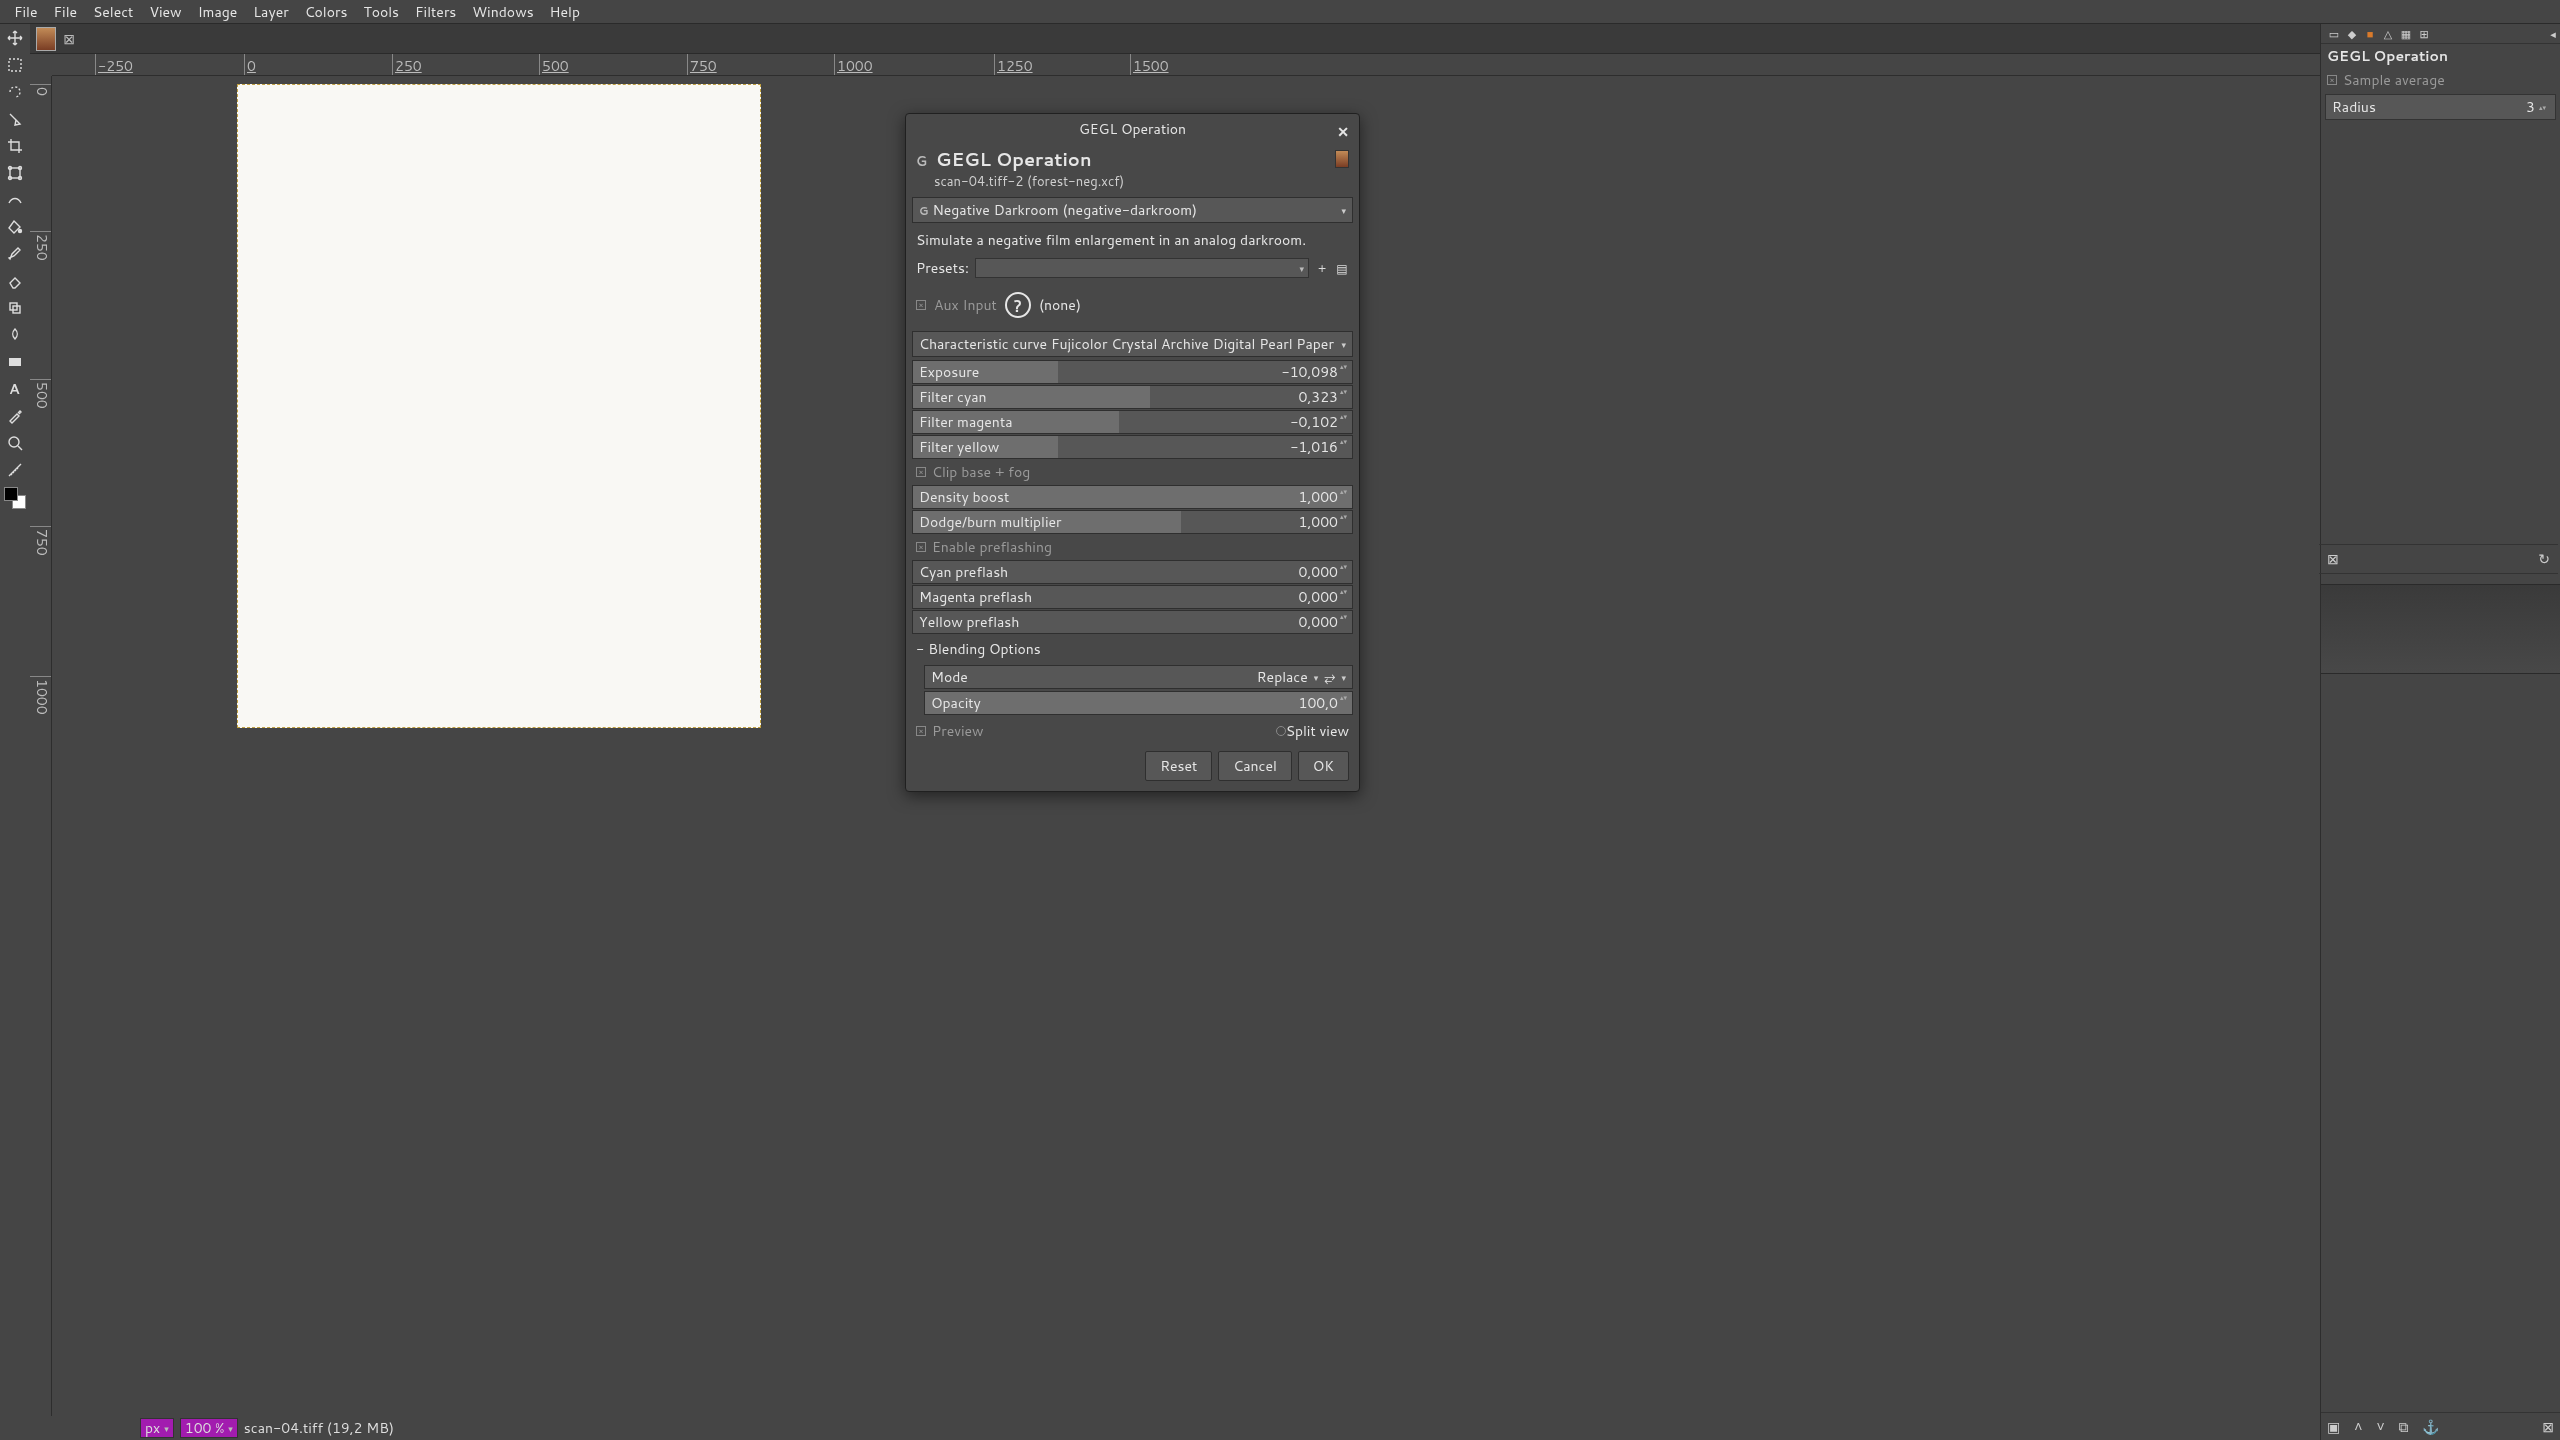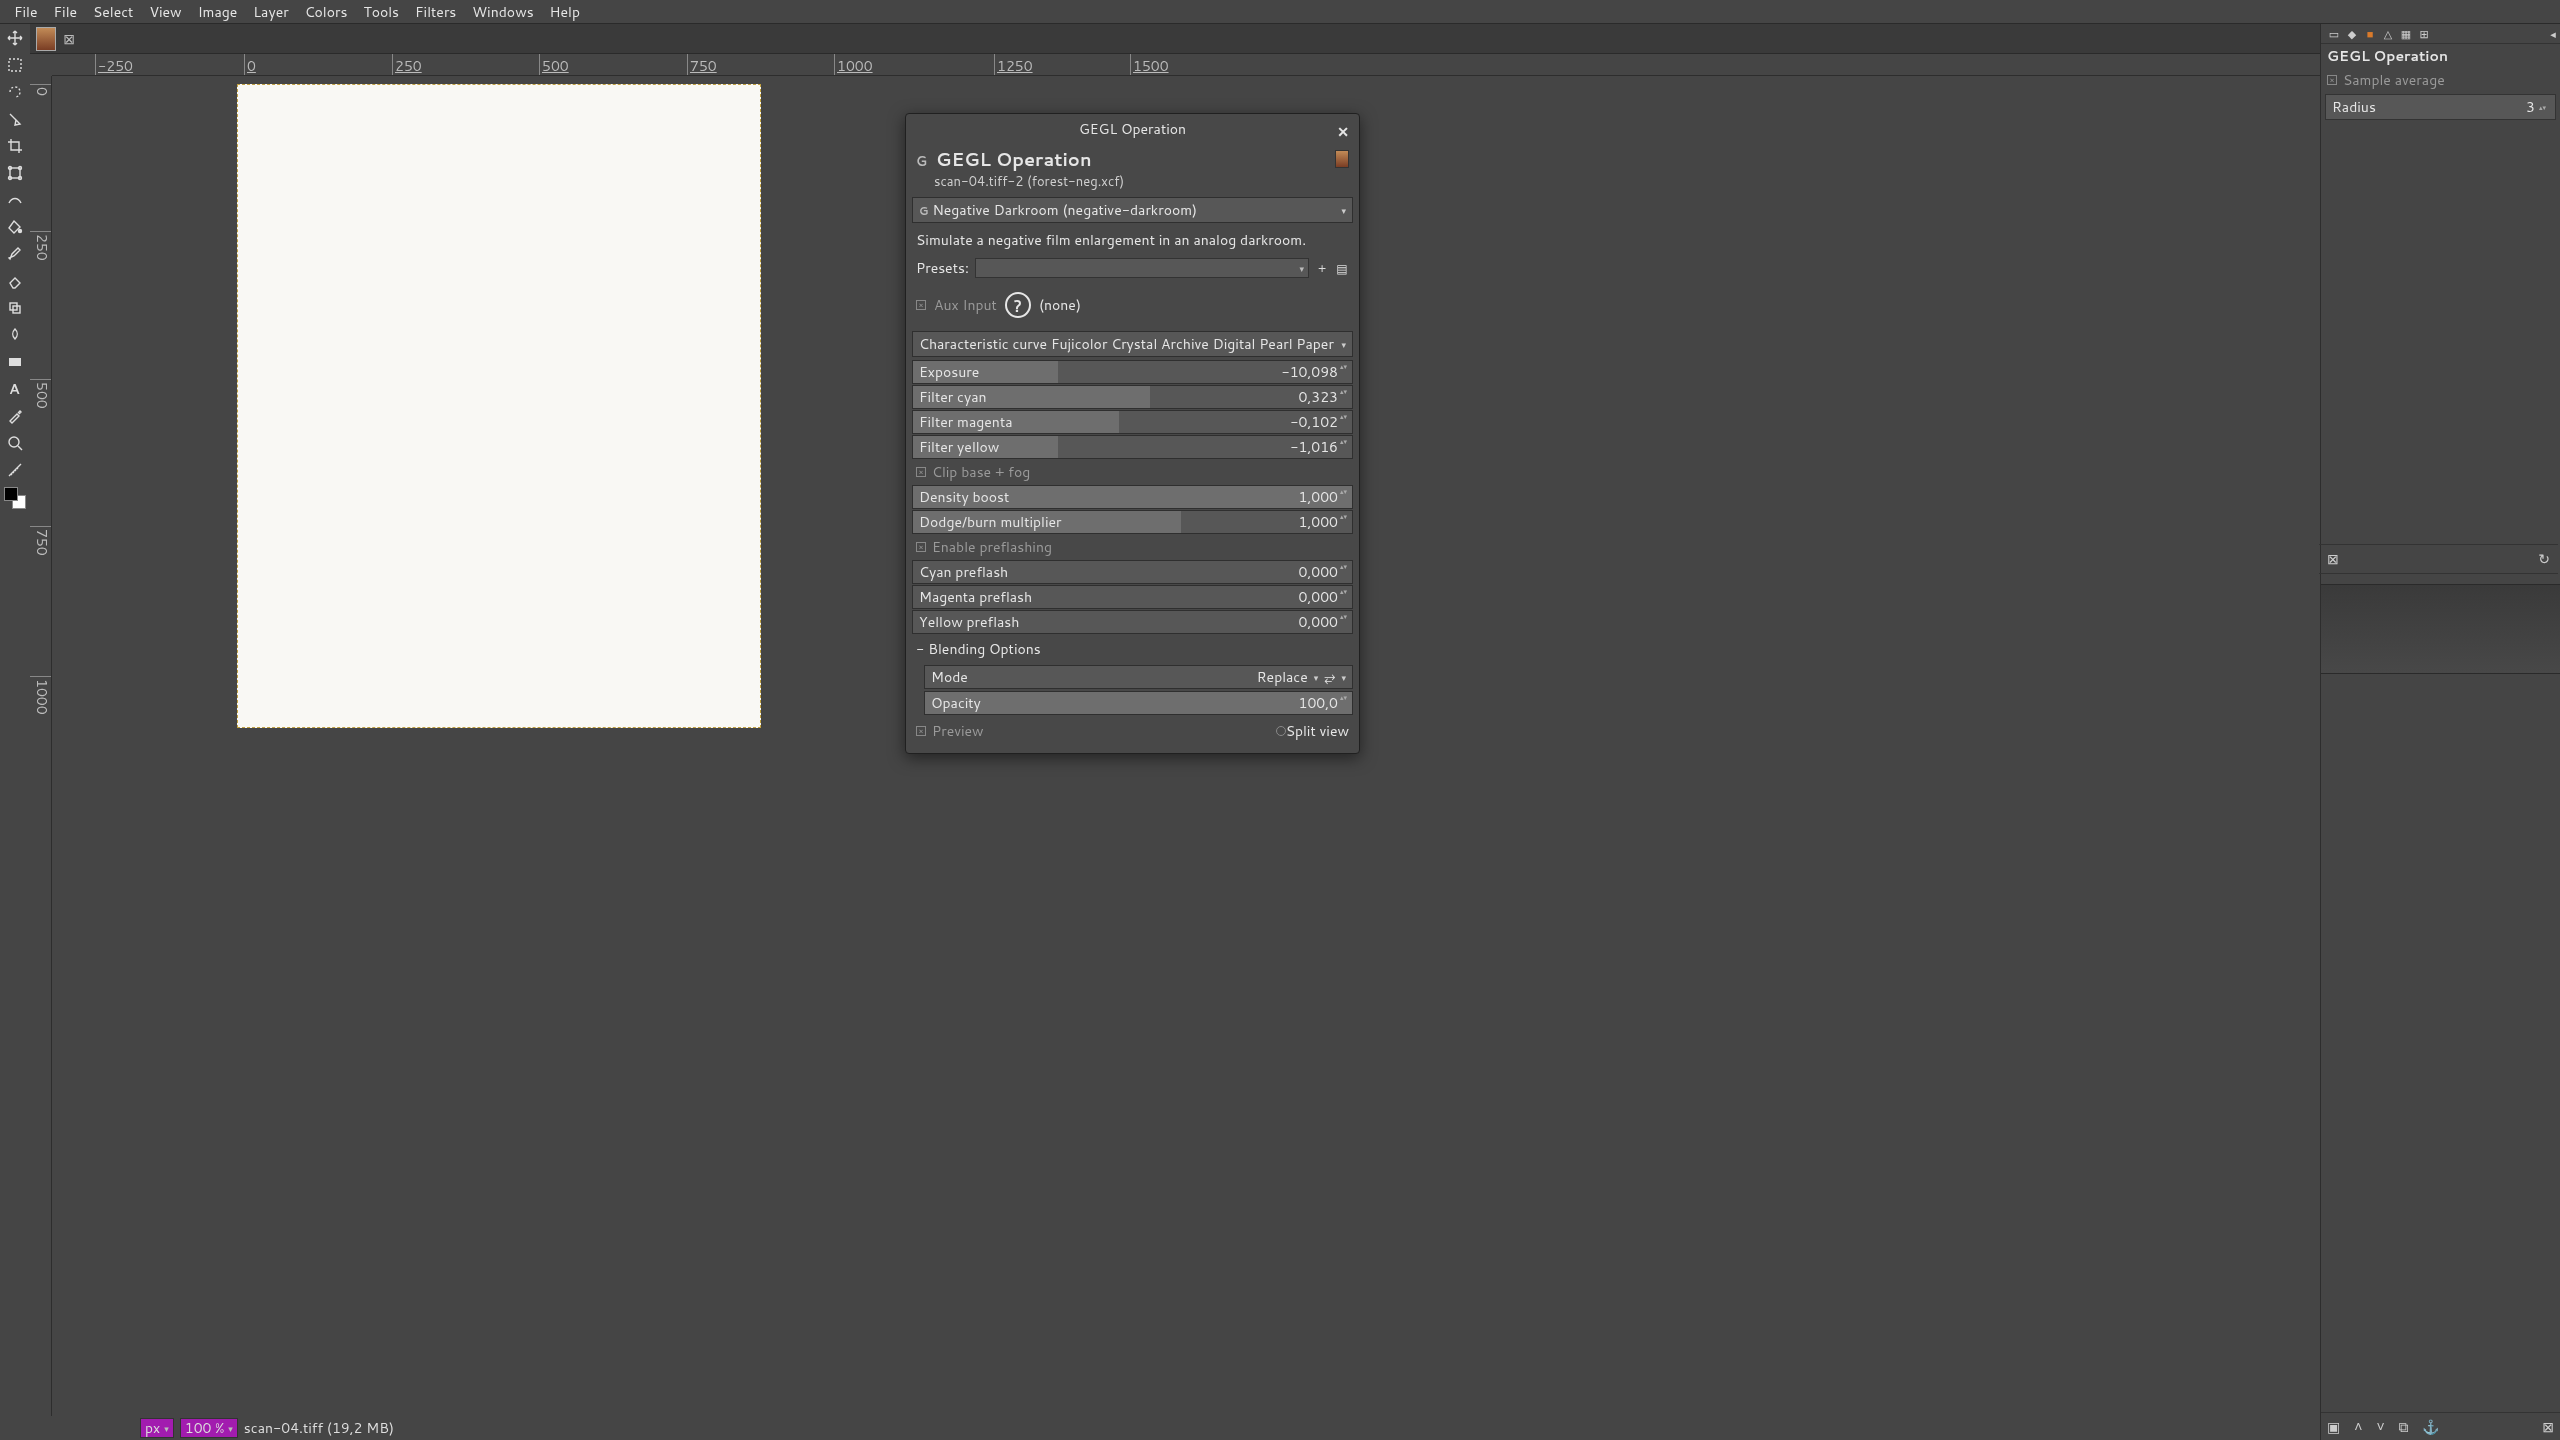--- a/index.html
+++ b/index.html
@@ -485,13 +485,18 @@
     <div class="dlg-foot-left">
       <div class="cb">×</div>
       <span>Preview</span>
     </div>
     <div class="dlg-foot-right">
       <div class="rb"></div>
       <span style="color:#e6e6e6">Split view</span>
     </div>
   </div>
 
+  <div class="dlg-buttons">
+    <div class="btn">Reset</div>
+    <div class="btn">Cancel</div>
+    <div class="btn">OK</div>
+  </div>
 </div>
 
 </body></html>

